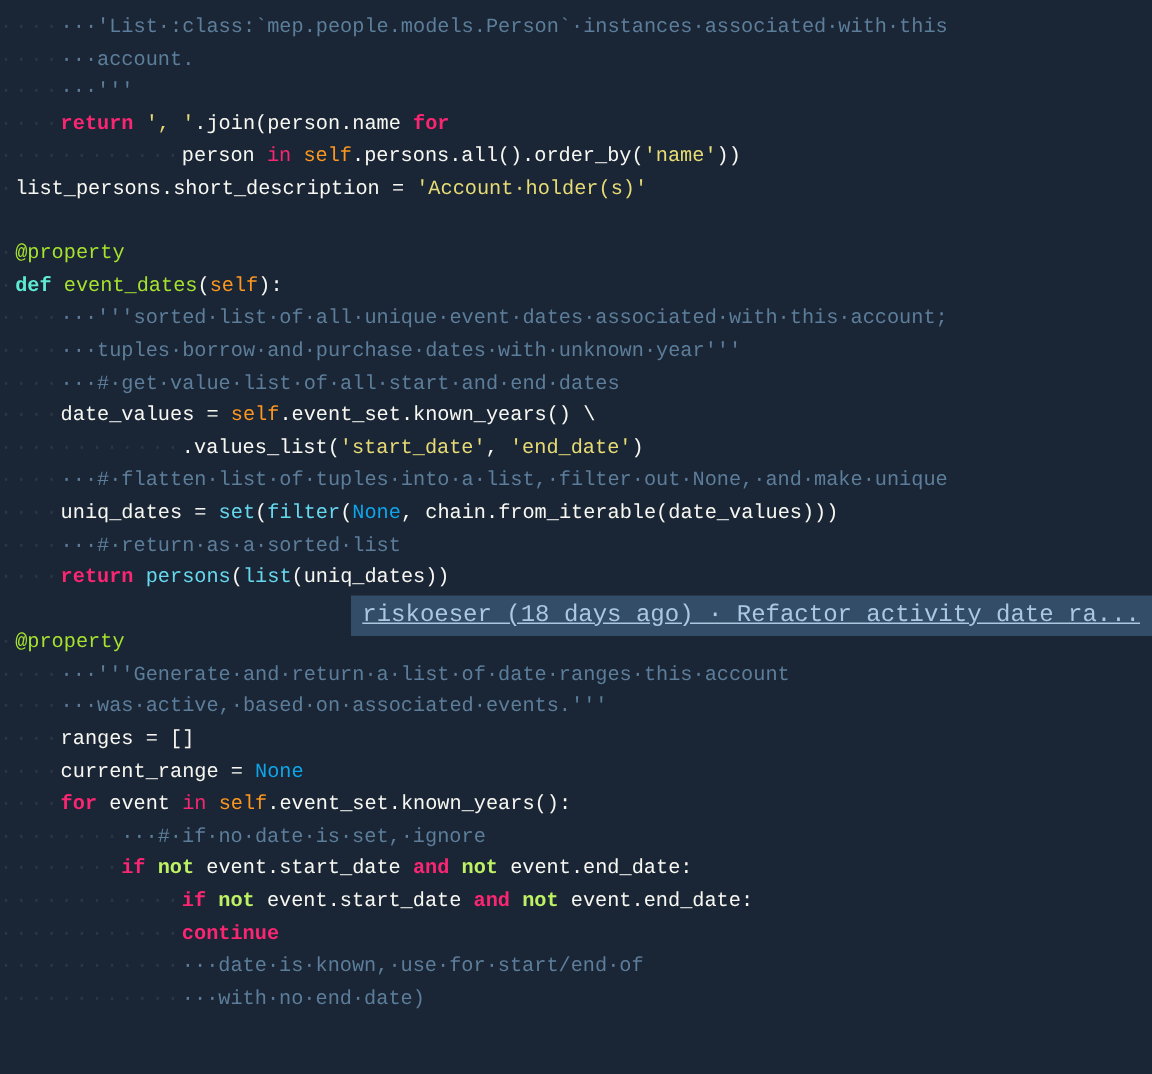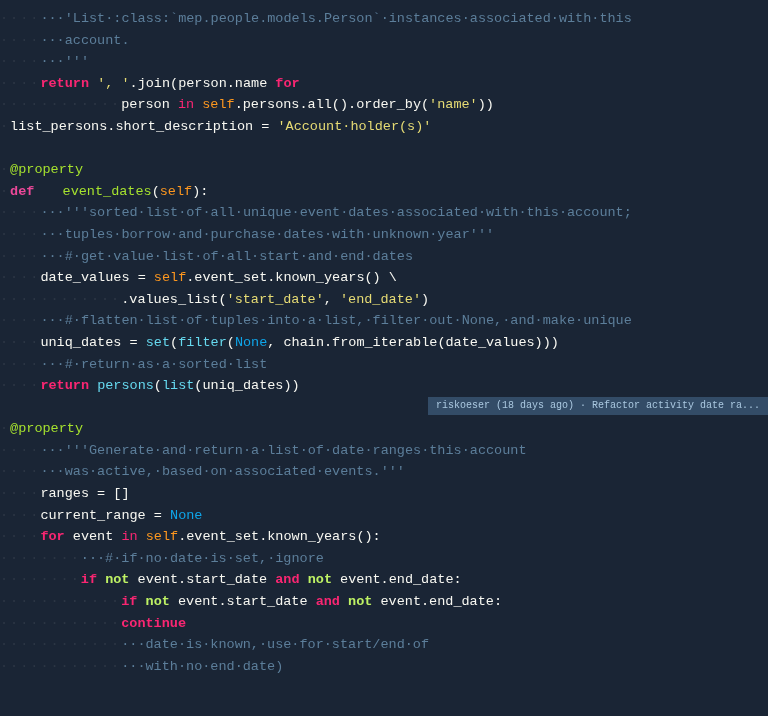--- a/index.html
+++ b/index.html
@@ -34,49 +34,50 @@
     .line.active-line {
       background: rgba(100, 140, 180, 0.25);
     }
     .line-content {
       flex: 1;
       padding-right: 10px;
     }
 
     
     .kw-return { color: #f92672; font-weight: bold; text-align: right; }
-    .kw-def { color: #ec4899; font-weight: bold; margin-top: 15px; }
+    .kw-def { color: #5eead4; font-weight: bold; margin-top: 15px; }
     .kw-for { color: #f92672; font-weight: bold; }
     .kw-in { color: #f92672; font-weight: normal; }
     .kw-not { color: #bef264; font-weight: bold; }
     .kw-and { color: #f92672; font-weight: bold; }
     .kw-if { color: #f92672; font-weight: bold; }
     .kw-continue { color: #f92672; font-weight: bold; }
     .decorator { color: #a6e22e; }
-    .func-name { color: #a6e22e; margin-left: 20px; }
+    .func-name { color: #a6e22e; }
     .string { color: #e6db74; }
     .comment { color: #5c7e9a; font-style: normal; }
     .builtin { color: #66d9ef; }
     .variable { color: #f8f8f2; }
     .self-kw { color: #fd971f; }
     .none-kw { color: #0ea5e9; }
     .plain { color: #f8f8f2; }
 
     
     .blame-tooltip {
       position: absolute;
       right: 0;
       top: 0;
       background: rgba(60, 90, 120, 0.75);
       color: #aac8e0;
-      font-size: 10px;
+      font-size: 16px;
       padding: 1px 8px;
       white-space: nowrap;
       z-index: 10;
       pointer-events: none;
+      text-decoration: underline;
     }
 
     .cursor {
       display: inline-block;
       width: 2px;
       height: 14px;
       background: #f8f8f2;
       vertical-align: middle;
       margin-left: 1px;
     }

